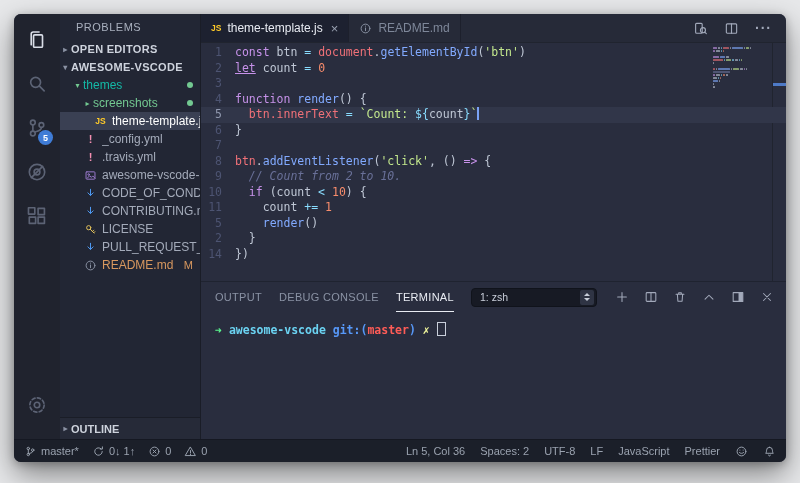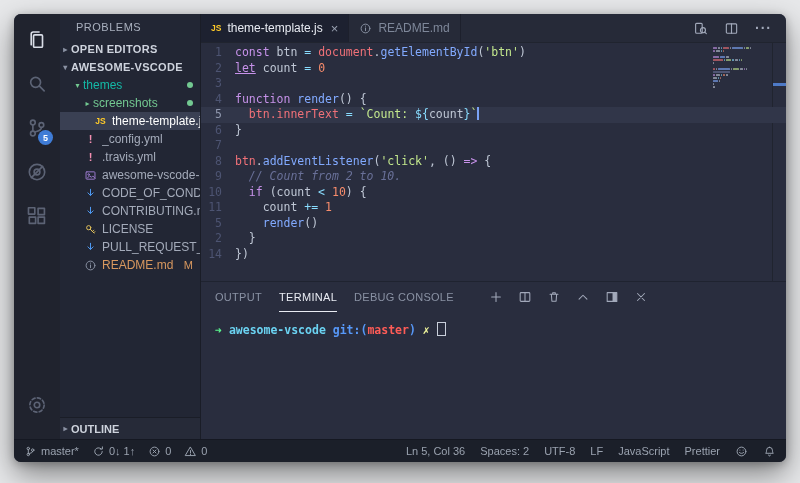--- a/index.html
+++ b/index.html
@@ -423,22 +423,29 @@
             <div class="mm-line">
               <span class="mm-seg" style="width: 1.5px; background: rgb(191, 199, 213);"></span>
             </div>
           </div>
         <div class="ovr-mark"></div>
       </div>
 
       <div class="panel">
         <div class="panel-header" id="panelheader">
             <div class="ptab">OUTPUT</div>
+            <div class="ptab">DEBUG CONSOLE</div>
             <div class="ptab active">TERMINAL</div>
-            <div class="ptab">DEBUG CONSOLE</div>
+            <div class="pselect">
+              <span>1: zsh</span>
+              <span class="stepper">
+                <i class="st-up"></i>
+                <i class="st-dn"></i>
+              </span>
+            </div>
             <div class="pactions">
               <span>
                 <svg width="14" height="14" viewBox="0 0 16 16" fill="none" stroke="currentColor" stroke-width="1.2" stroke-linecap="round" stroke-linejoin="round">
                   <path d="M8 3v10M3 8h10"></path>
                 </svg>
               </span>
               <span>
                 <svg width="14" height="14" viewBox="0 0 16 16" fill="none" stroke="currentColor" stroke-width="1.2" stroke-linecap="round" stroke-linejoin="round">
                   <rect x="2.5" y="3" width="11" height="10" rx="1"></rect>
                   <path d="M8 3v10"></path>

